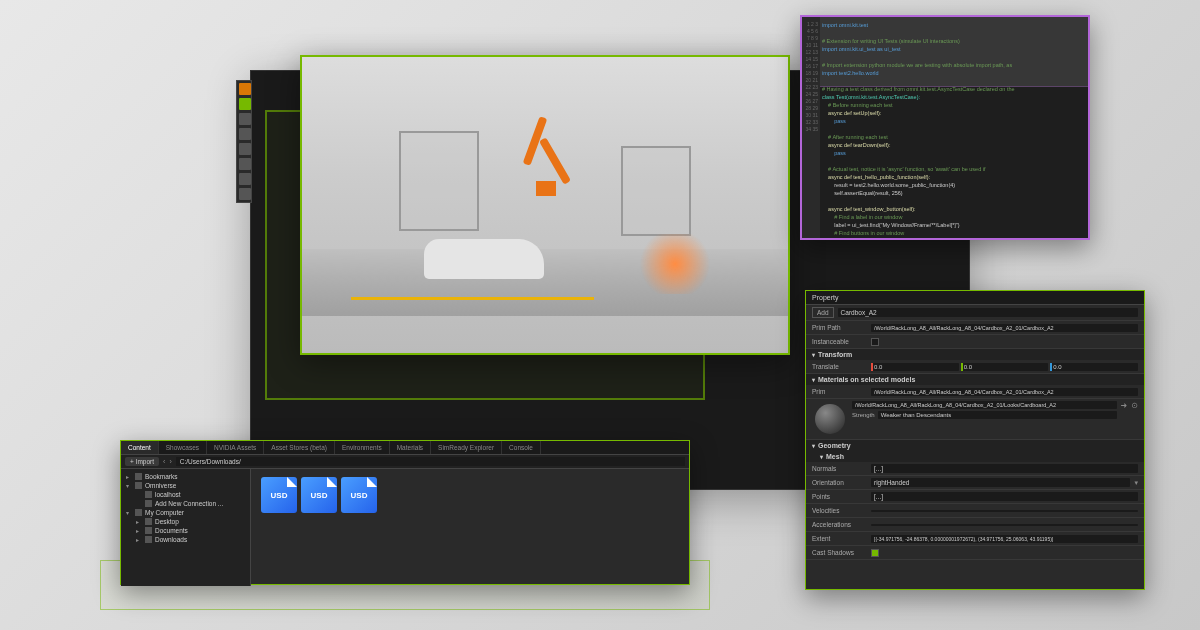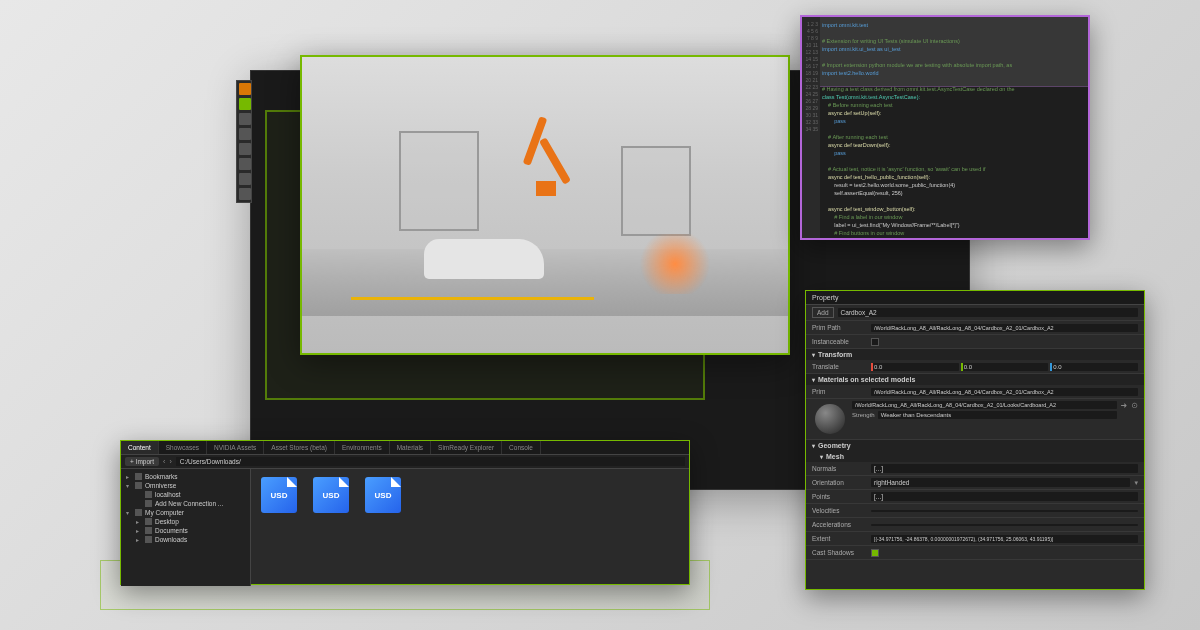--- a/index.html
+++ b/index.html
@@ -67,21 +67,21 @@
 .content-tab.active { background:#2a2a2a; color:#fff; }
 .content-toolbar { display:flex; background:#222; padding:2px 4px; gap:4px; align-items:center; border-bottom:1px solid #444; }
 .content-toolbar .btn { background:#3a3a3a; padding:1px 5px; font-size:6.5px; color:#ccc; border-radius:2px; }
 .content-toolbar .path { flex:1; background:#1a1a1a; padding:1px 4px; font-size:6.5px; color:#ccc; }
 .content-body { display:flex; height:calc(100% - 26px); }
 .tree { width:130px; background:#222; border-right:1px solid #444; padding:3px; overflow:hidden; }
 .tree-item { padding:1px 2px; font-size:6.5px; color:#ccc; display:flex; align-items:center; gap:3px; }
 .tree-item .ticon2 { width:7px; height:7px; display:inline-block; background:#555; }
 .tree-item .exp { width:6px; font-size:6px; color:#888; }
 .tree-item.nested { padding-left:12px; }
-.files { flex:1; padding:8px; display:flex; gap:12px; }
+.files { flex:1; padding:8px; display:flex; gap:0; }
 .file { width:40px; text-align:center; }
 .file-icon { width:36px; height:36px; background:linear-gradient(135deg,#4a9eff,#2563eb); border-radius:3px; margin:0 auto 3px; display:flex; align-items:center; justify-content:center; font-size:8px; color:#fff; font-weight:bold; position:relative; }
 .file-icon::before { content:""; position:absolute; top:0; right:0; width:10px; height:10px; background:#fff; clip-path:polygon(0 0,100% 100%,0 100%); }
 
 
 .bottom-frame { position:absolute; left:100px; bottom:20px; width:610px; height:50px; border:1px solid rgba(118,185,0,0.5); background:rgba(118,185,0,0.04); }
 </style>
 </head>
 <body>
 

